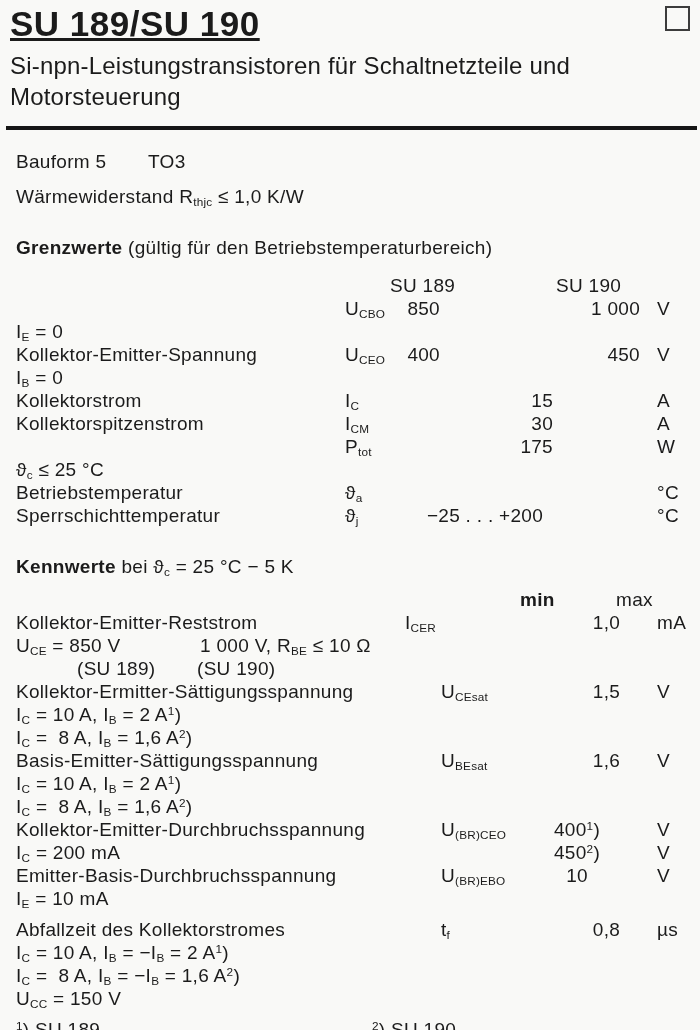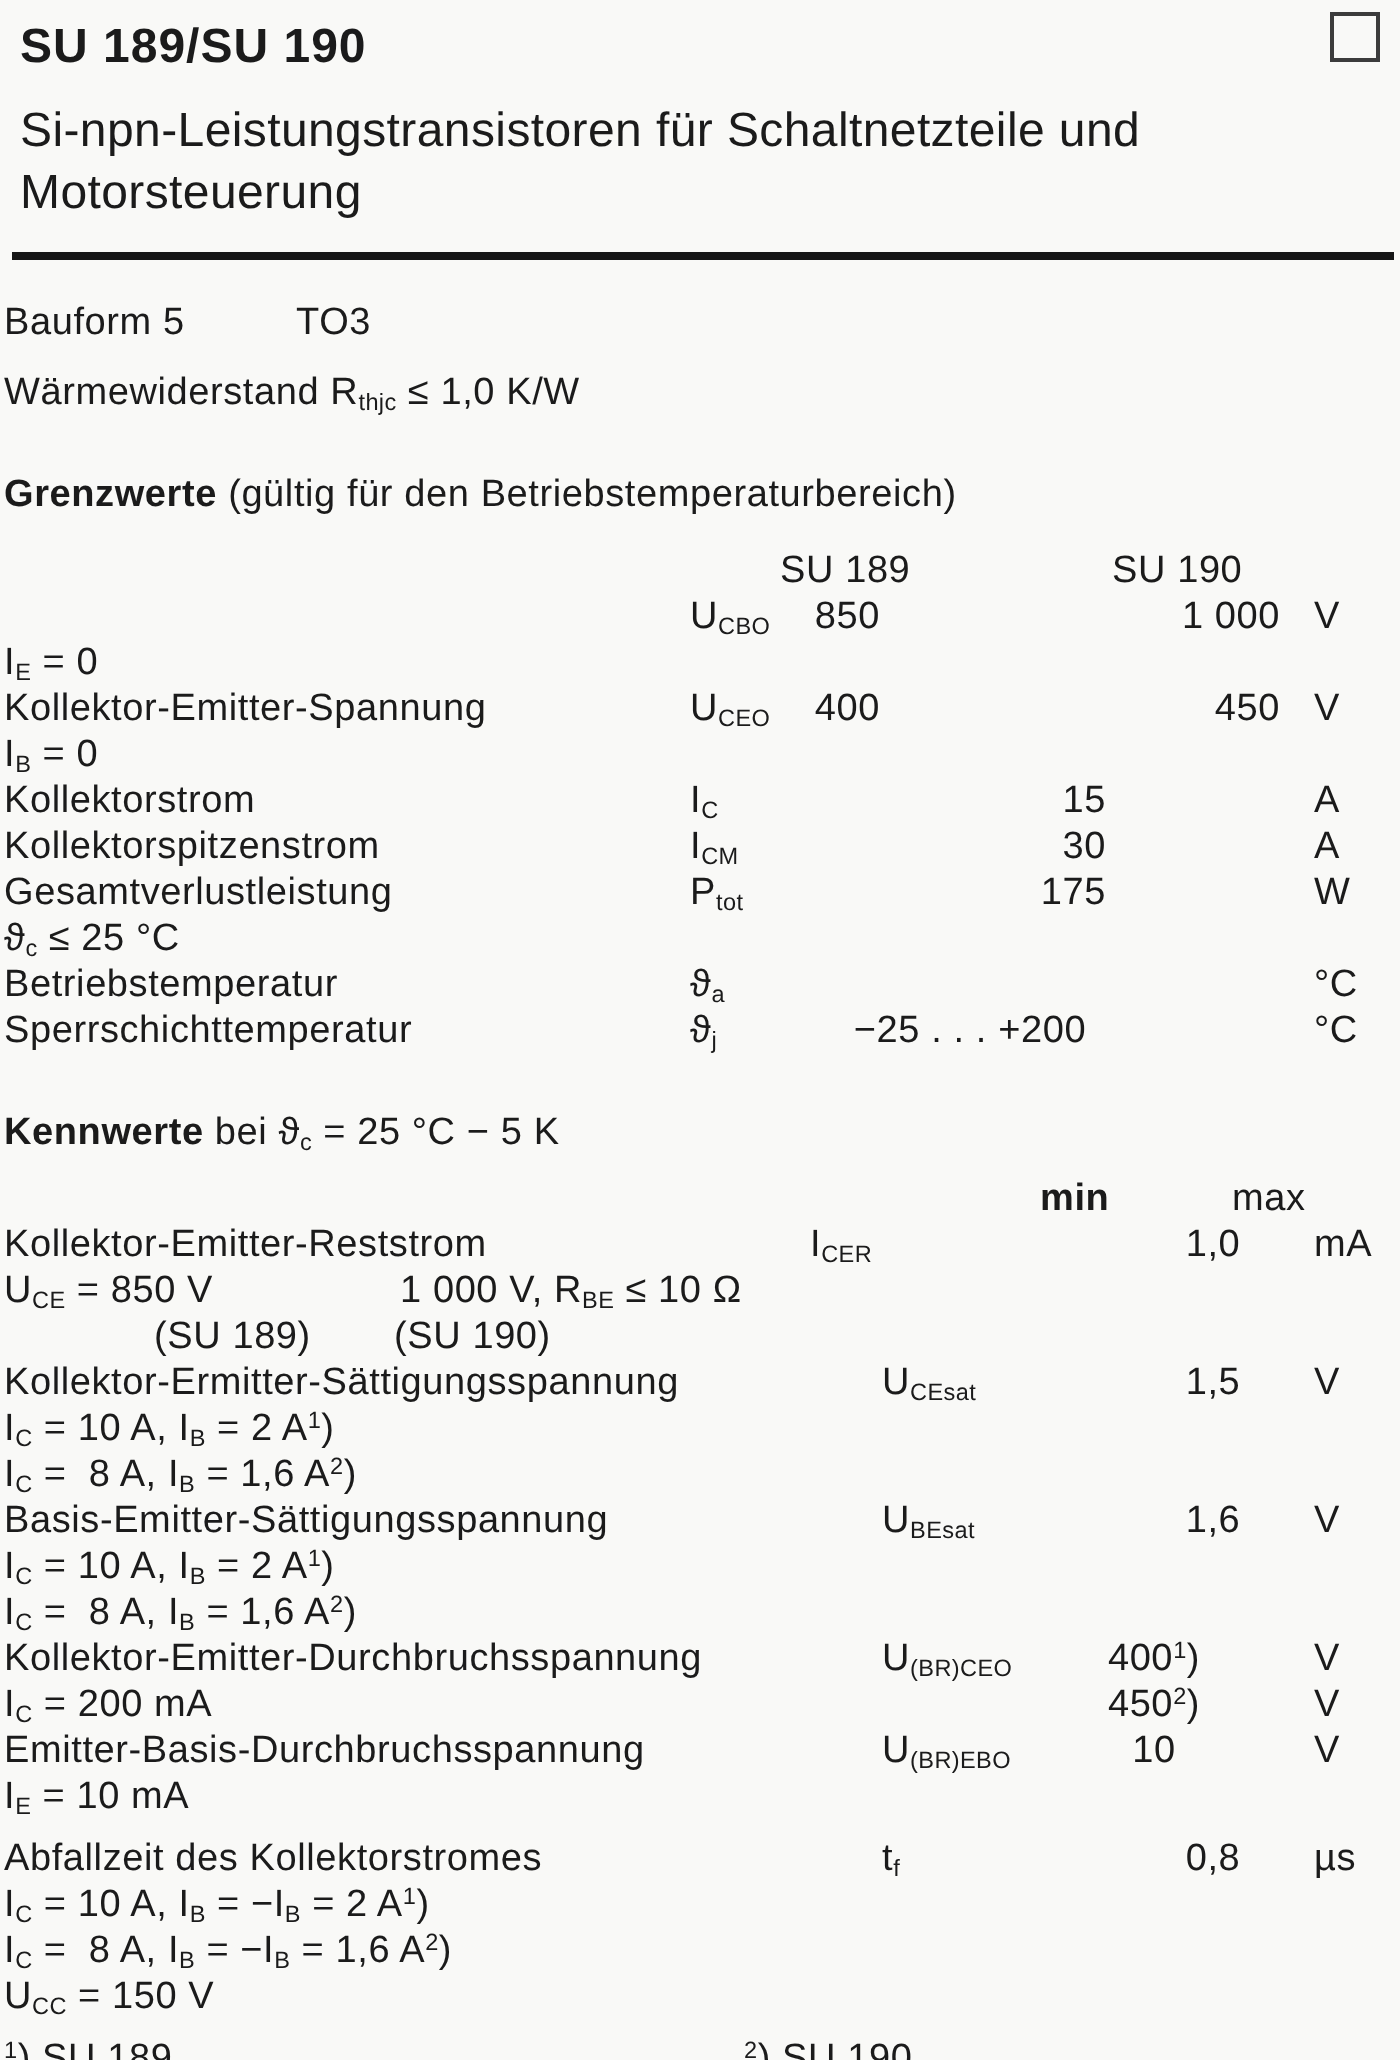--- a/index.html
+++ b/index.html
@@ -11,36 +11,36 @@
   .sheet{
     position:relative;
     width:700px;height:1030px;
     background:var(--paper);
     color:var(--ink);
     font-family:"Liberation Sans",sans-serif;
     overflow:hidden;
     letter-spacing:0.3px;
   }
   .titlebar{position:relative;padding:8px 10px 0 10px;height:34px;}
-  h1{margin:0;font-size:24px;line-height:32px;font-weight:700;letter-spacing:0.5px;}
+  h1{margin:0;font-size:35px;line-height:32px;font-weight:700;letter-spacing:0.5px;text-decoration:underline;}
   .cornerbox{
     position:absolute;top:6px;right:10px;
     width:21px;height:21px;
     border:2px solid #3c3c3c;background:transparent;
   }
   h2{
     margin:8px 6px 0 10px;
     font-size:24px;line-height:31px;font-weight:400;letter-spacing:0.2px;
     max-width:686px;
   }
   .rule{height:4px;background:var(--rule);margin:14px 3px 0 6px;}
 
   .row{position:relative;height:23px;font-size:19px;line-height:23px;}
   .row span{white-space:nowrap;}
-  .lbl{position:absolute;left:2px;}
+  .lbl{position:absolute;left:16px;}
   .ind77{left:77px;}
   .cx200{position:absolute;left:200px;}
   .cx197{position:absolute;left:197px;}
   .pkg{position:absolute;left:148px;}
   .hb{font-weight:700;}
 
   .sym{position:absolute;left:345px;}
   .symk{left:441px;}
   .icer{left:405px;}
   .va{position:absolute;left:355px;width:85px;text-align:right;}
@@ -124,21 +124,20 @@
     <span class="vc">15</span>
     <span class="unit">A</span>
   </div>
   <div class="row">
     <span class="lbl">Kollektorspitzenstrom</span>
     <span class="sym">I<sub>CM</sub></span>
     <span class="vc">30</span>
     <span class="unit">A</span>
   </div>
   <div class="row">
-    <span class="lbl">Gesamtverlustleistung</span>
     <span class="sym">P<sub>tot</sub></span>
     <span class="vc">175</span>
     <span class="unit">W</span>
   </div>
   <div class="row">
     <span class="lbl">ϑ<sub>c</sub> ≤ 25 °C</span>
   </div>
   <div class="row">
     <span class="lbl">Betriebstemperatur</span>
     <span class="sym">ϑ<sub>a</sub></span>

